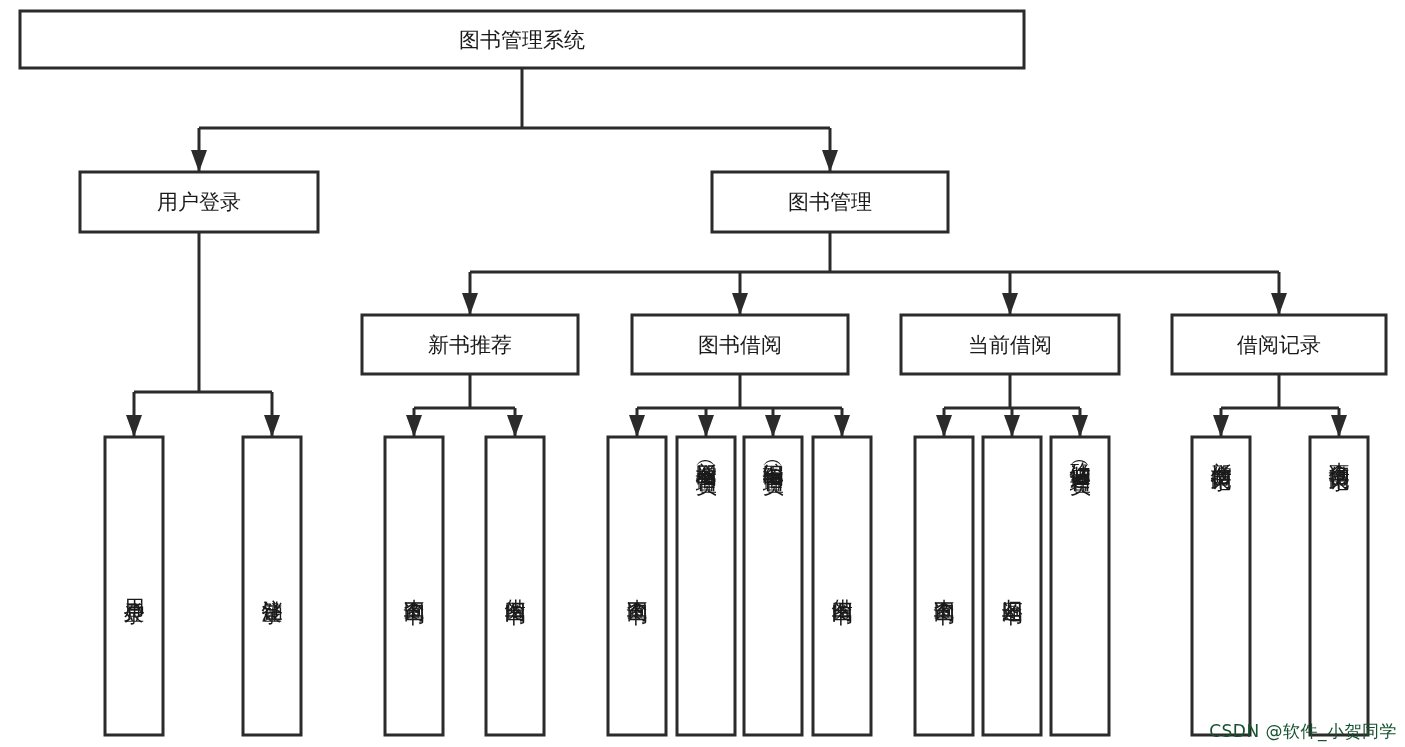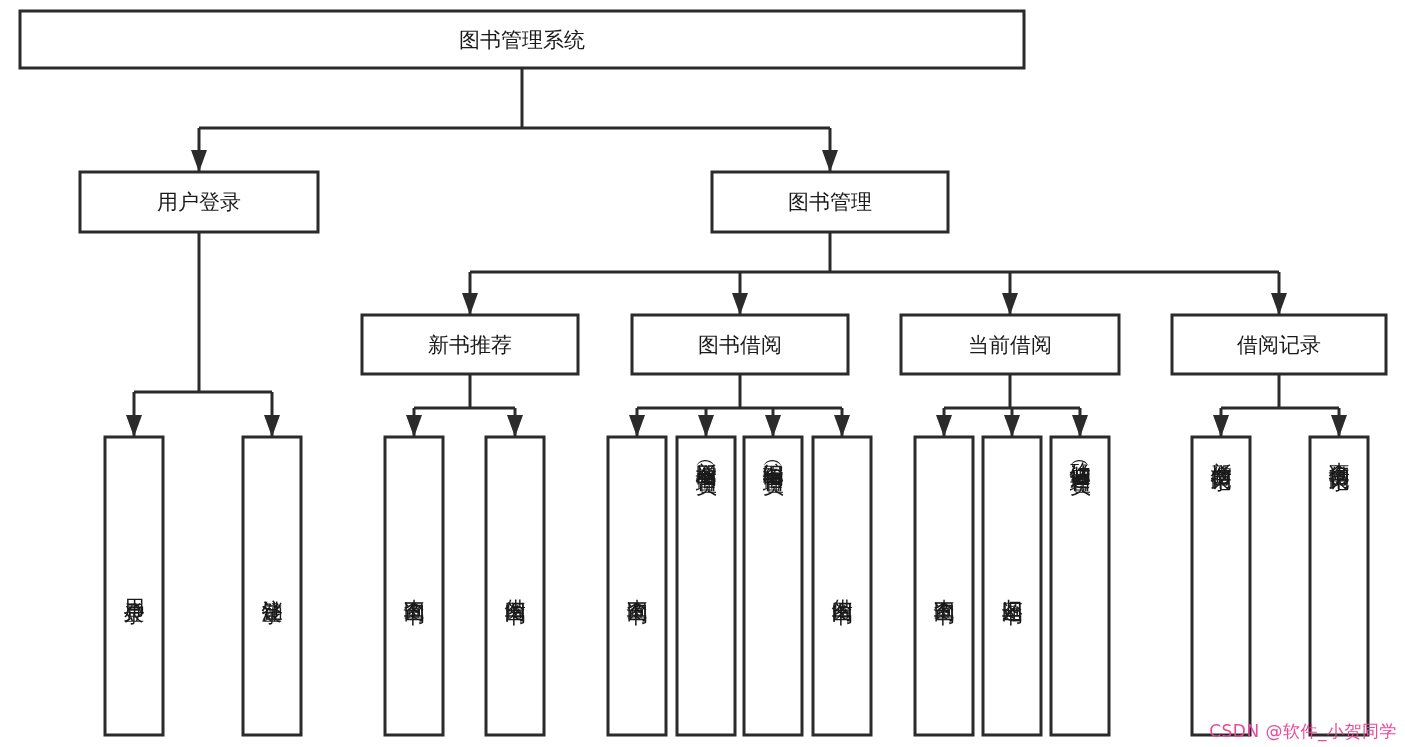--- a/index.html
+++ b/index.html
@@ -63,21 +63,21 @@
     color: #1a1a1a;
     letter-spacing: 2px;
     white-space: nowrap;
   }
   .watermark {
     position: absolute;
     right: 8px;
     bottom: 4px;
     font-family: "DejaVu Sans", "Liberation Sans", sans-serif;
     font-size: 17px;
-    color: #ec4899;
+    color: #14532d;
     letter-spacing: 0.5px;
     white-space: nowrap;
   }
 </style>
 </head>
 <body>
 
 <div id="diagram-root">
 
   <svg class="flow" viewBox="0 0 1405 747">

